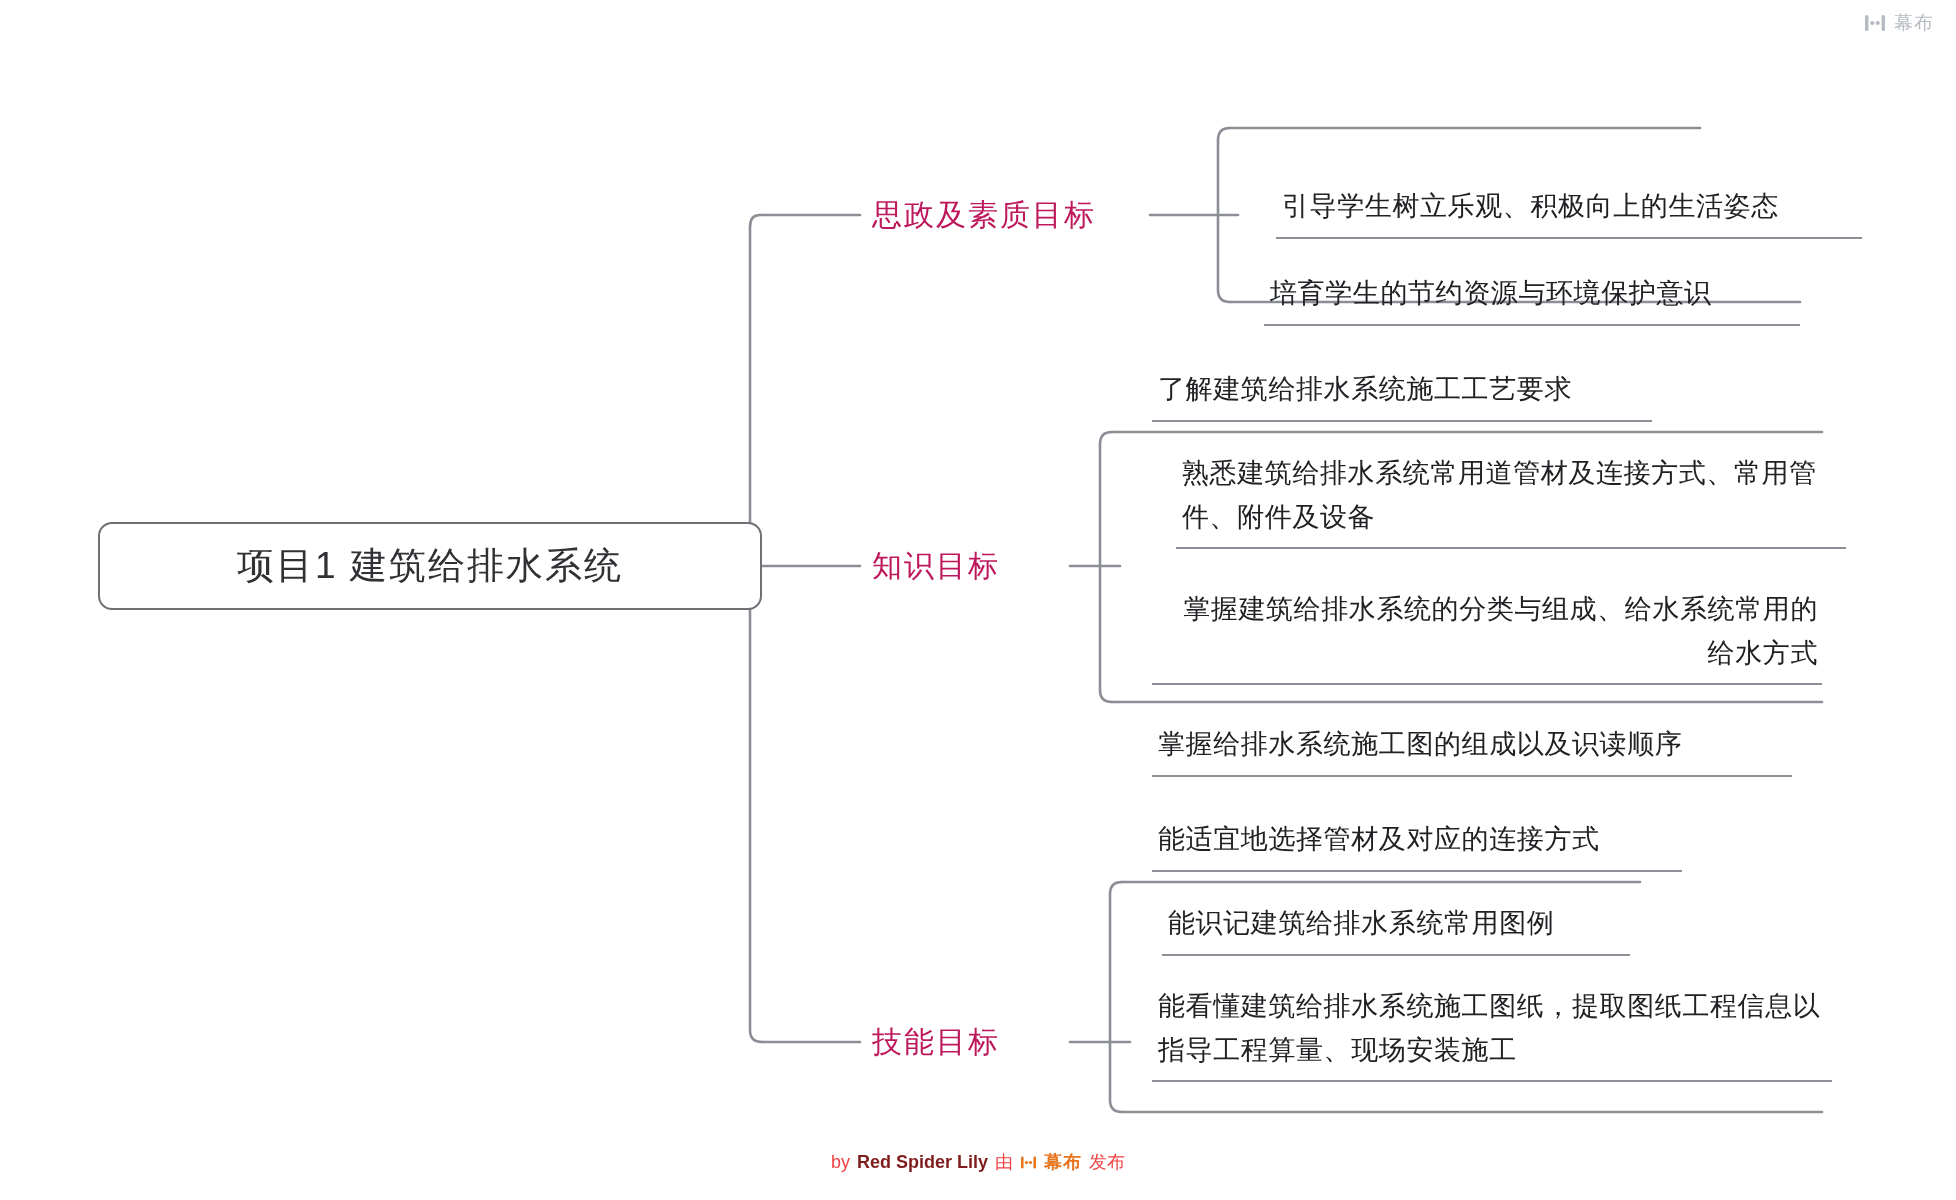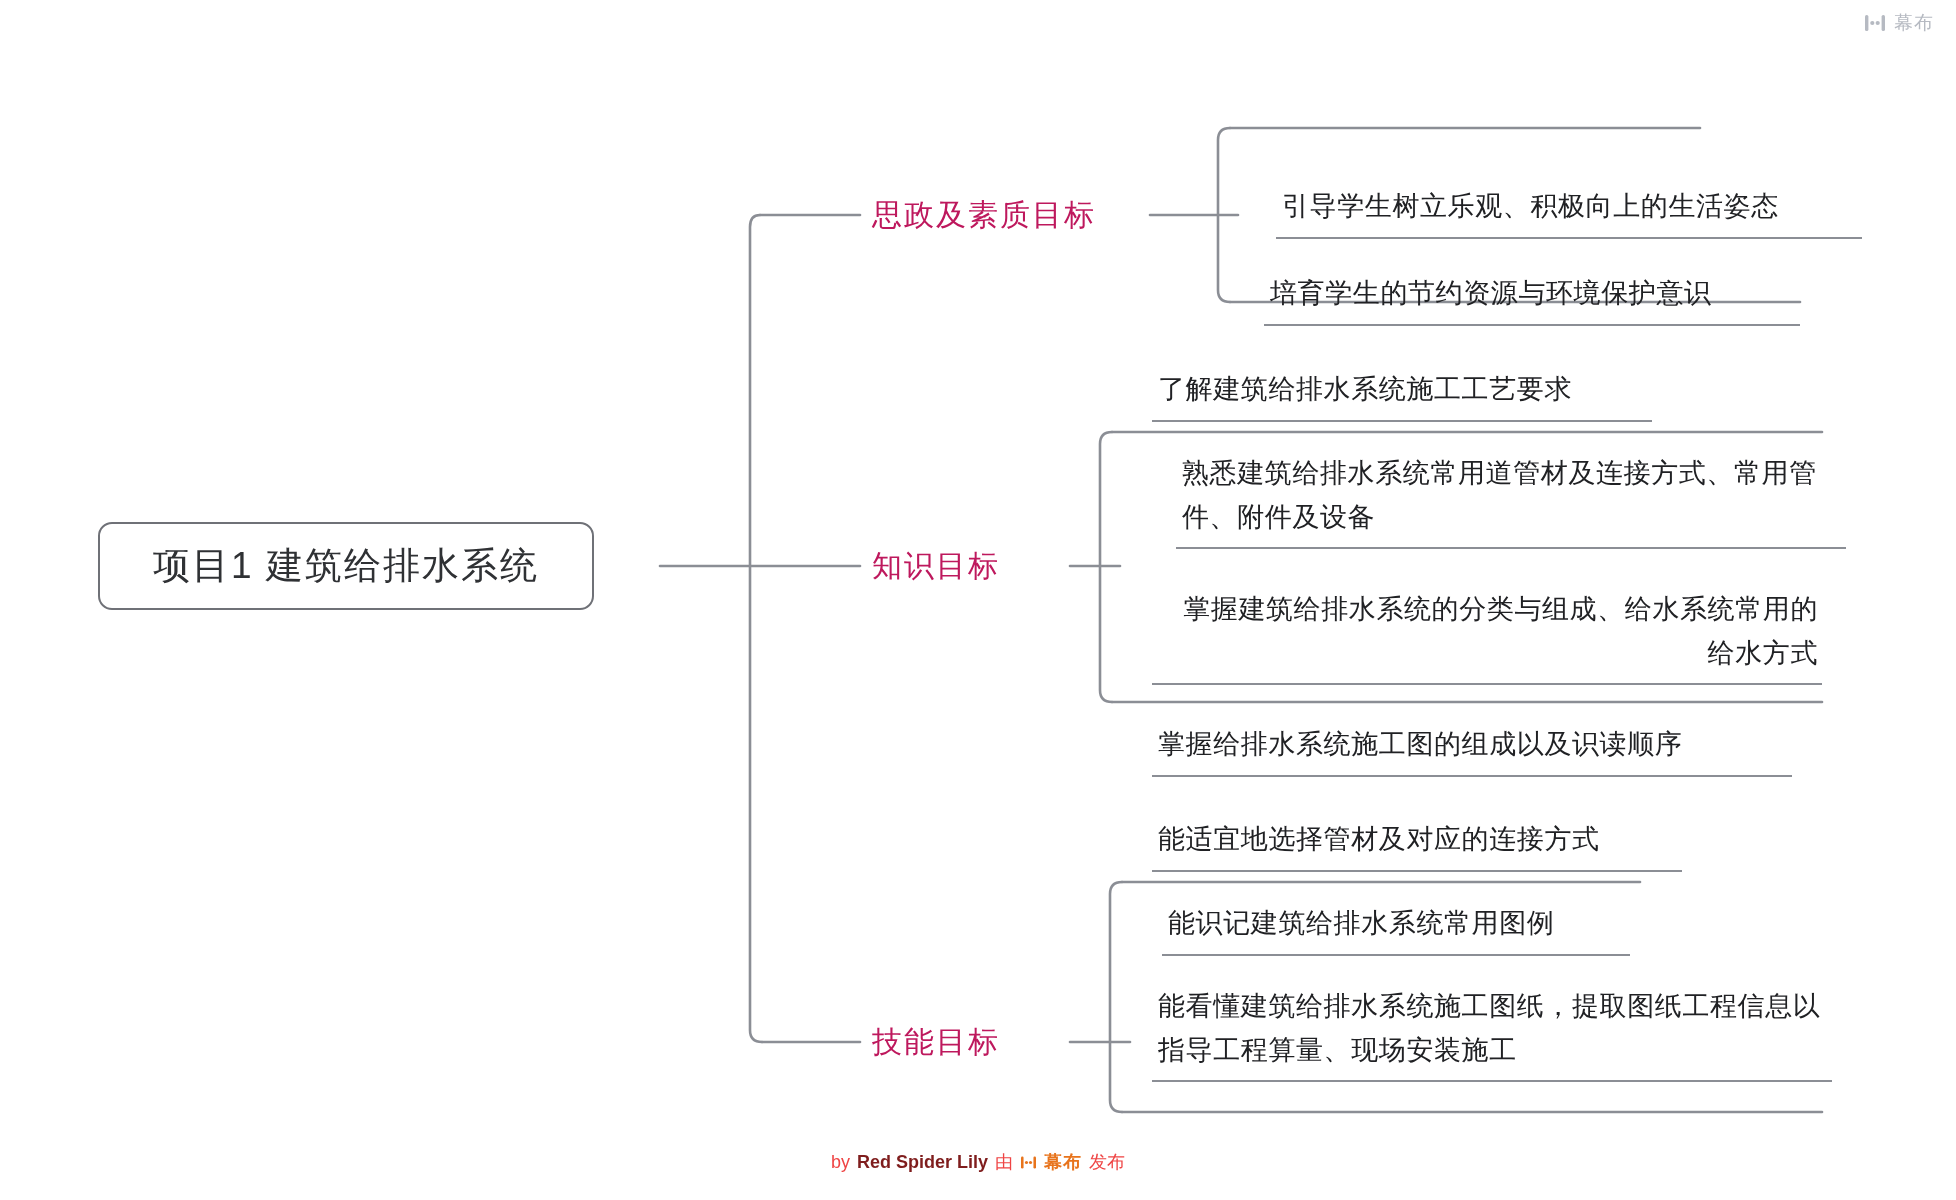--- a/index.html
+++ b/index.html
@@ -23,21 +23,21 @@
     display: flex; align-items: center; gap: 8px;
     color: #b6bac2;
     font-size: 19px;
     letter-spacing: 1px;
   }
   .wm-logo { display: block; }
   
   .root-node {
     position: absolute;
     left: 98px; top: 522px;
-    width: 496px; height: 88px;
+    width: 664px; height: 88px;
     border: 2.5px solid #6f7177;
     border-radius: 14px;
     display: flex; align-items: center; justify-content: center;
     background: #fff;
   }
   .root-label {
     font-size: 37px;
     color: #2f3134;
     letter-spacing: 2px;
     white-space: nowrap;

